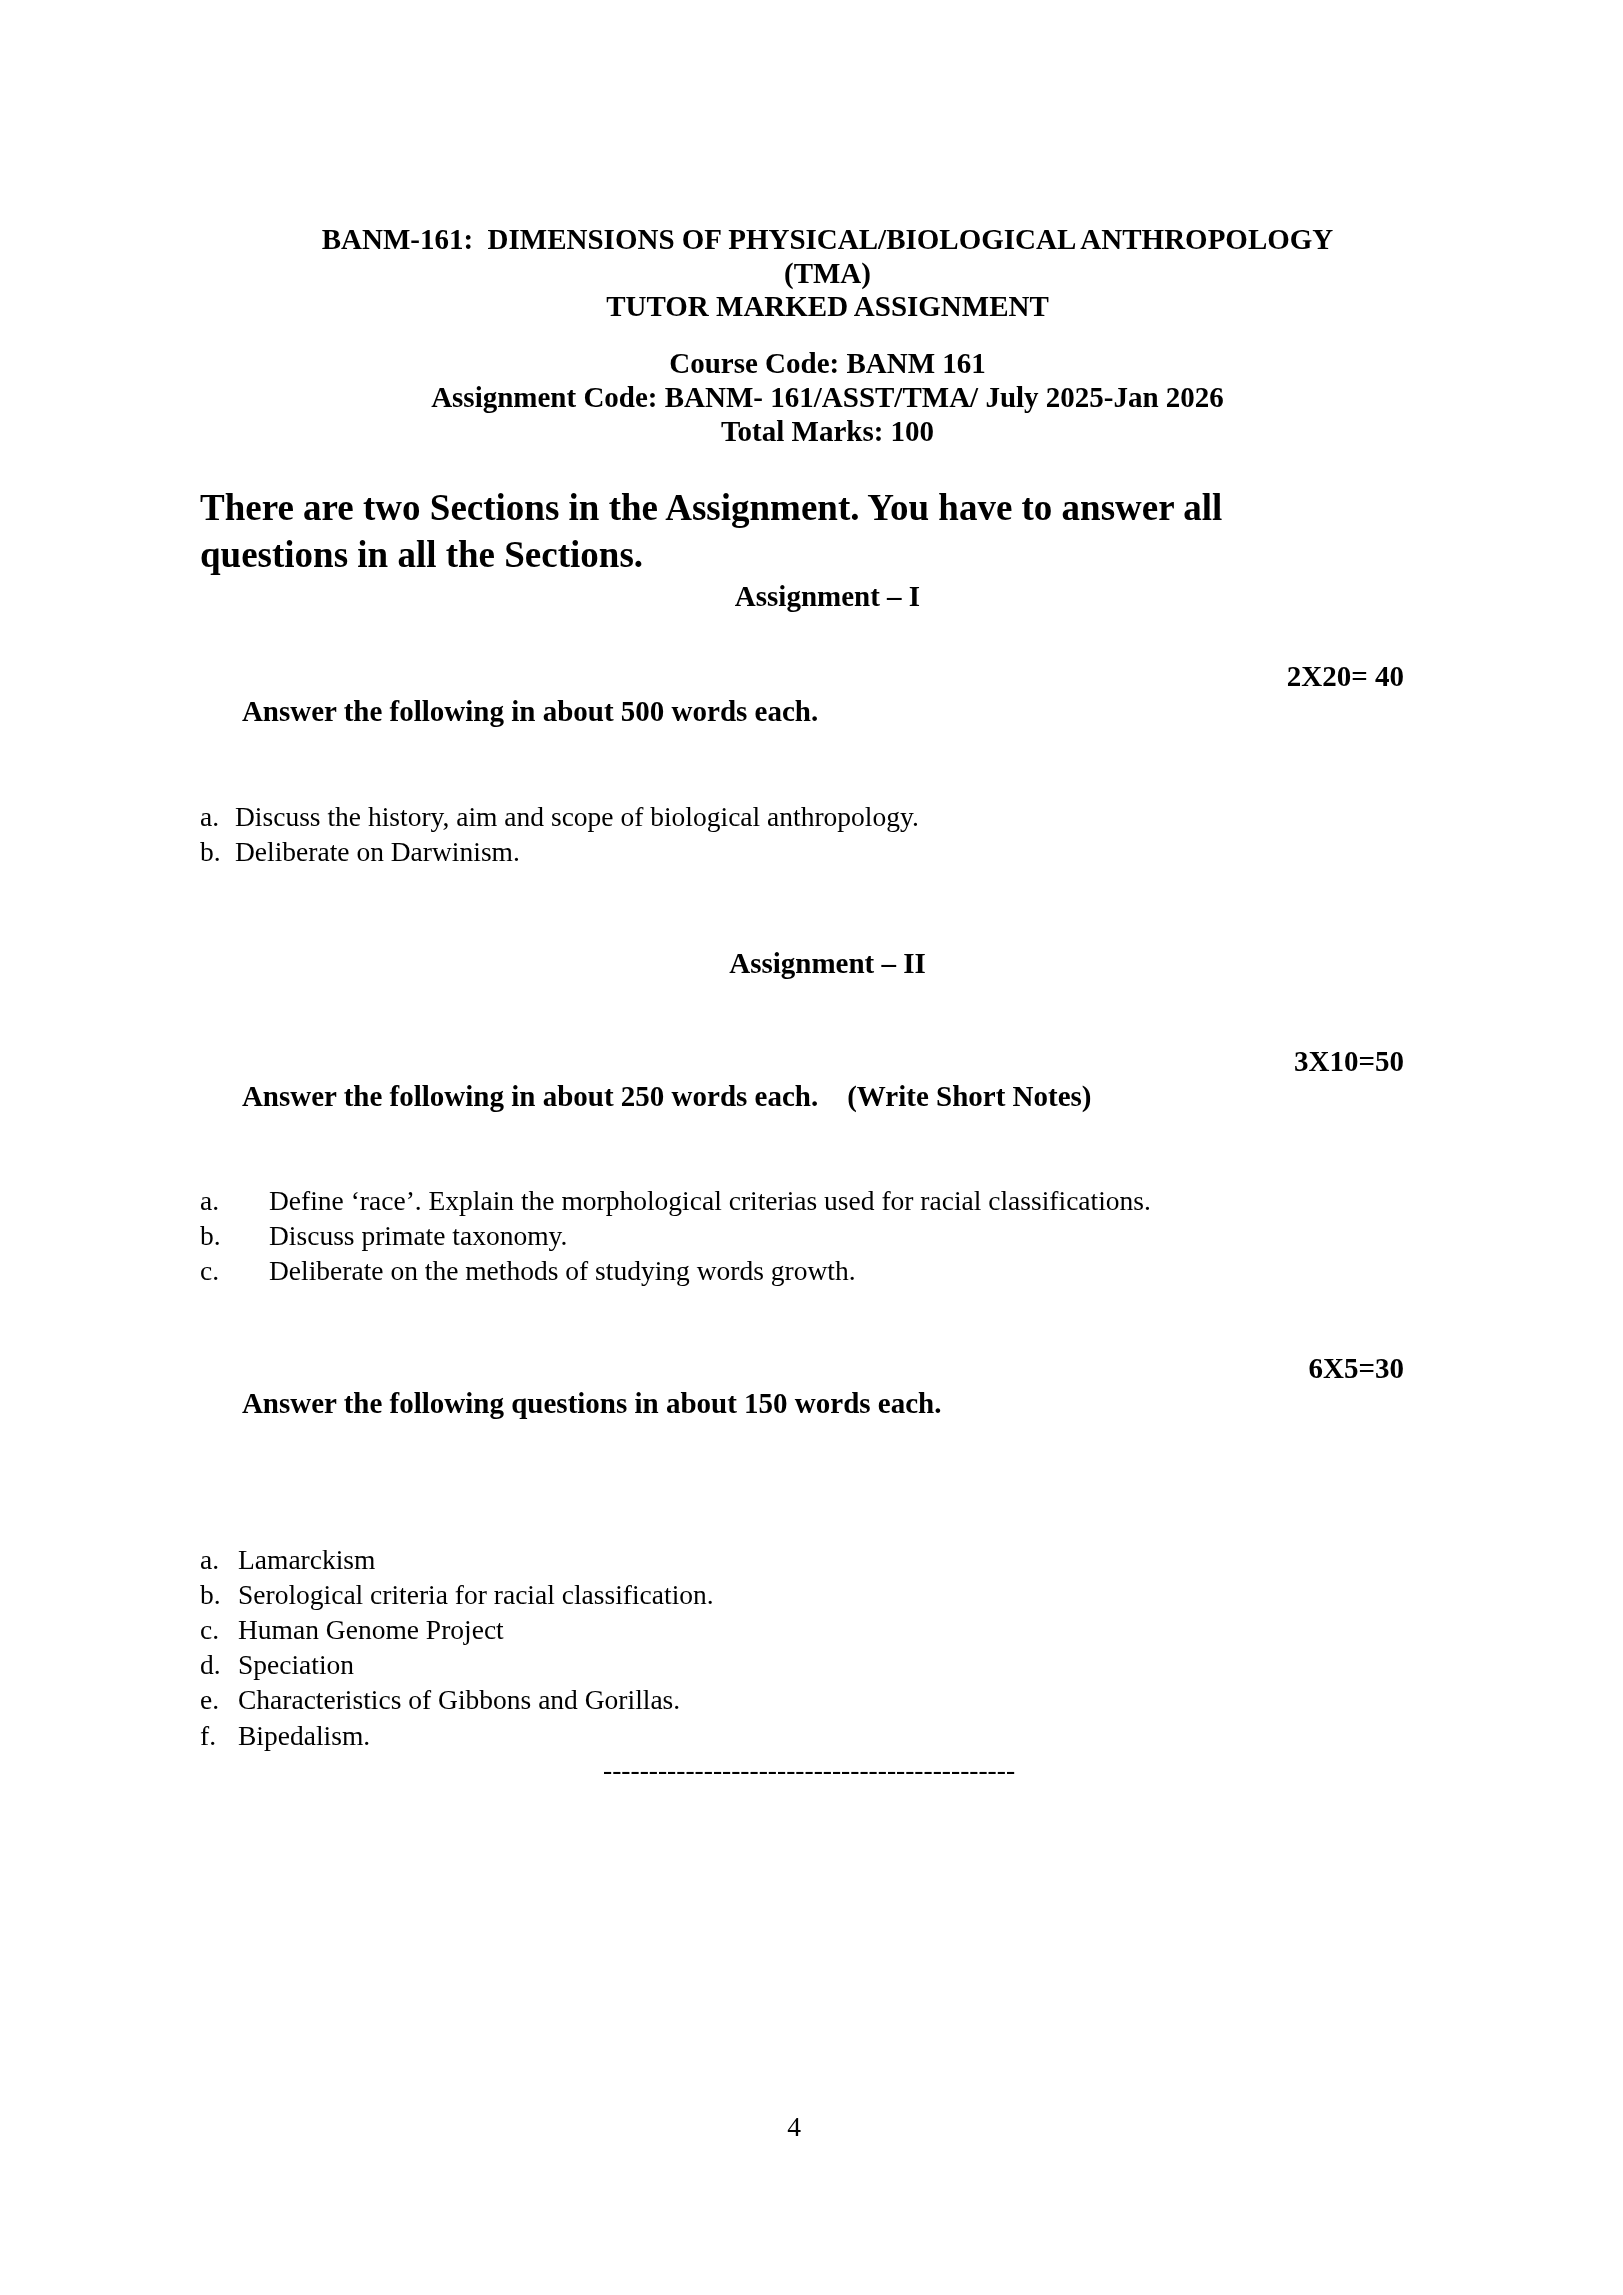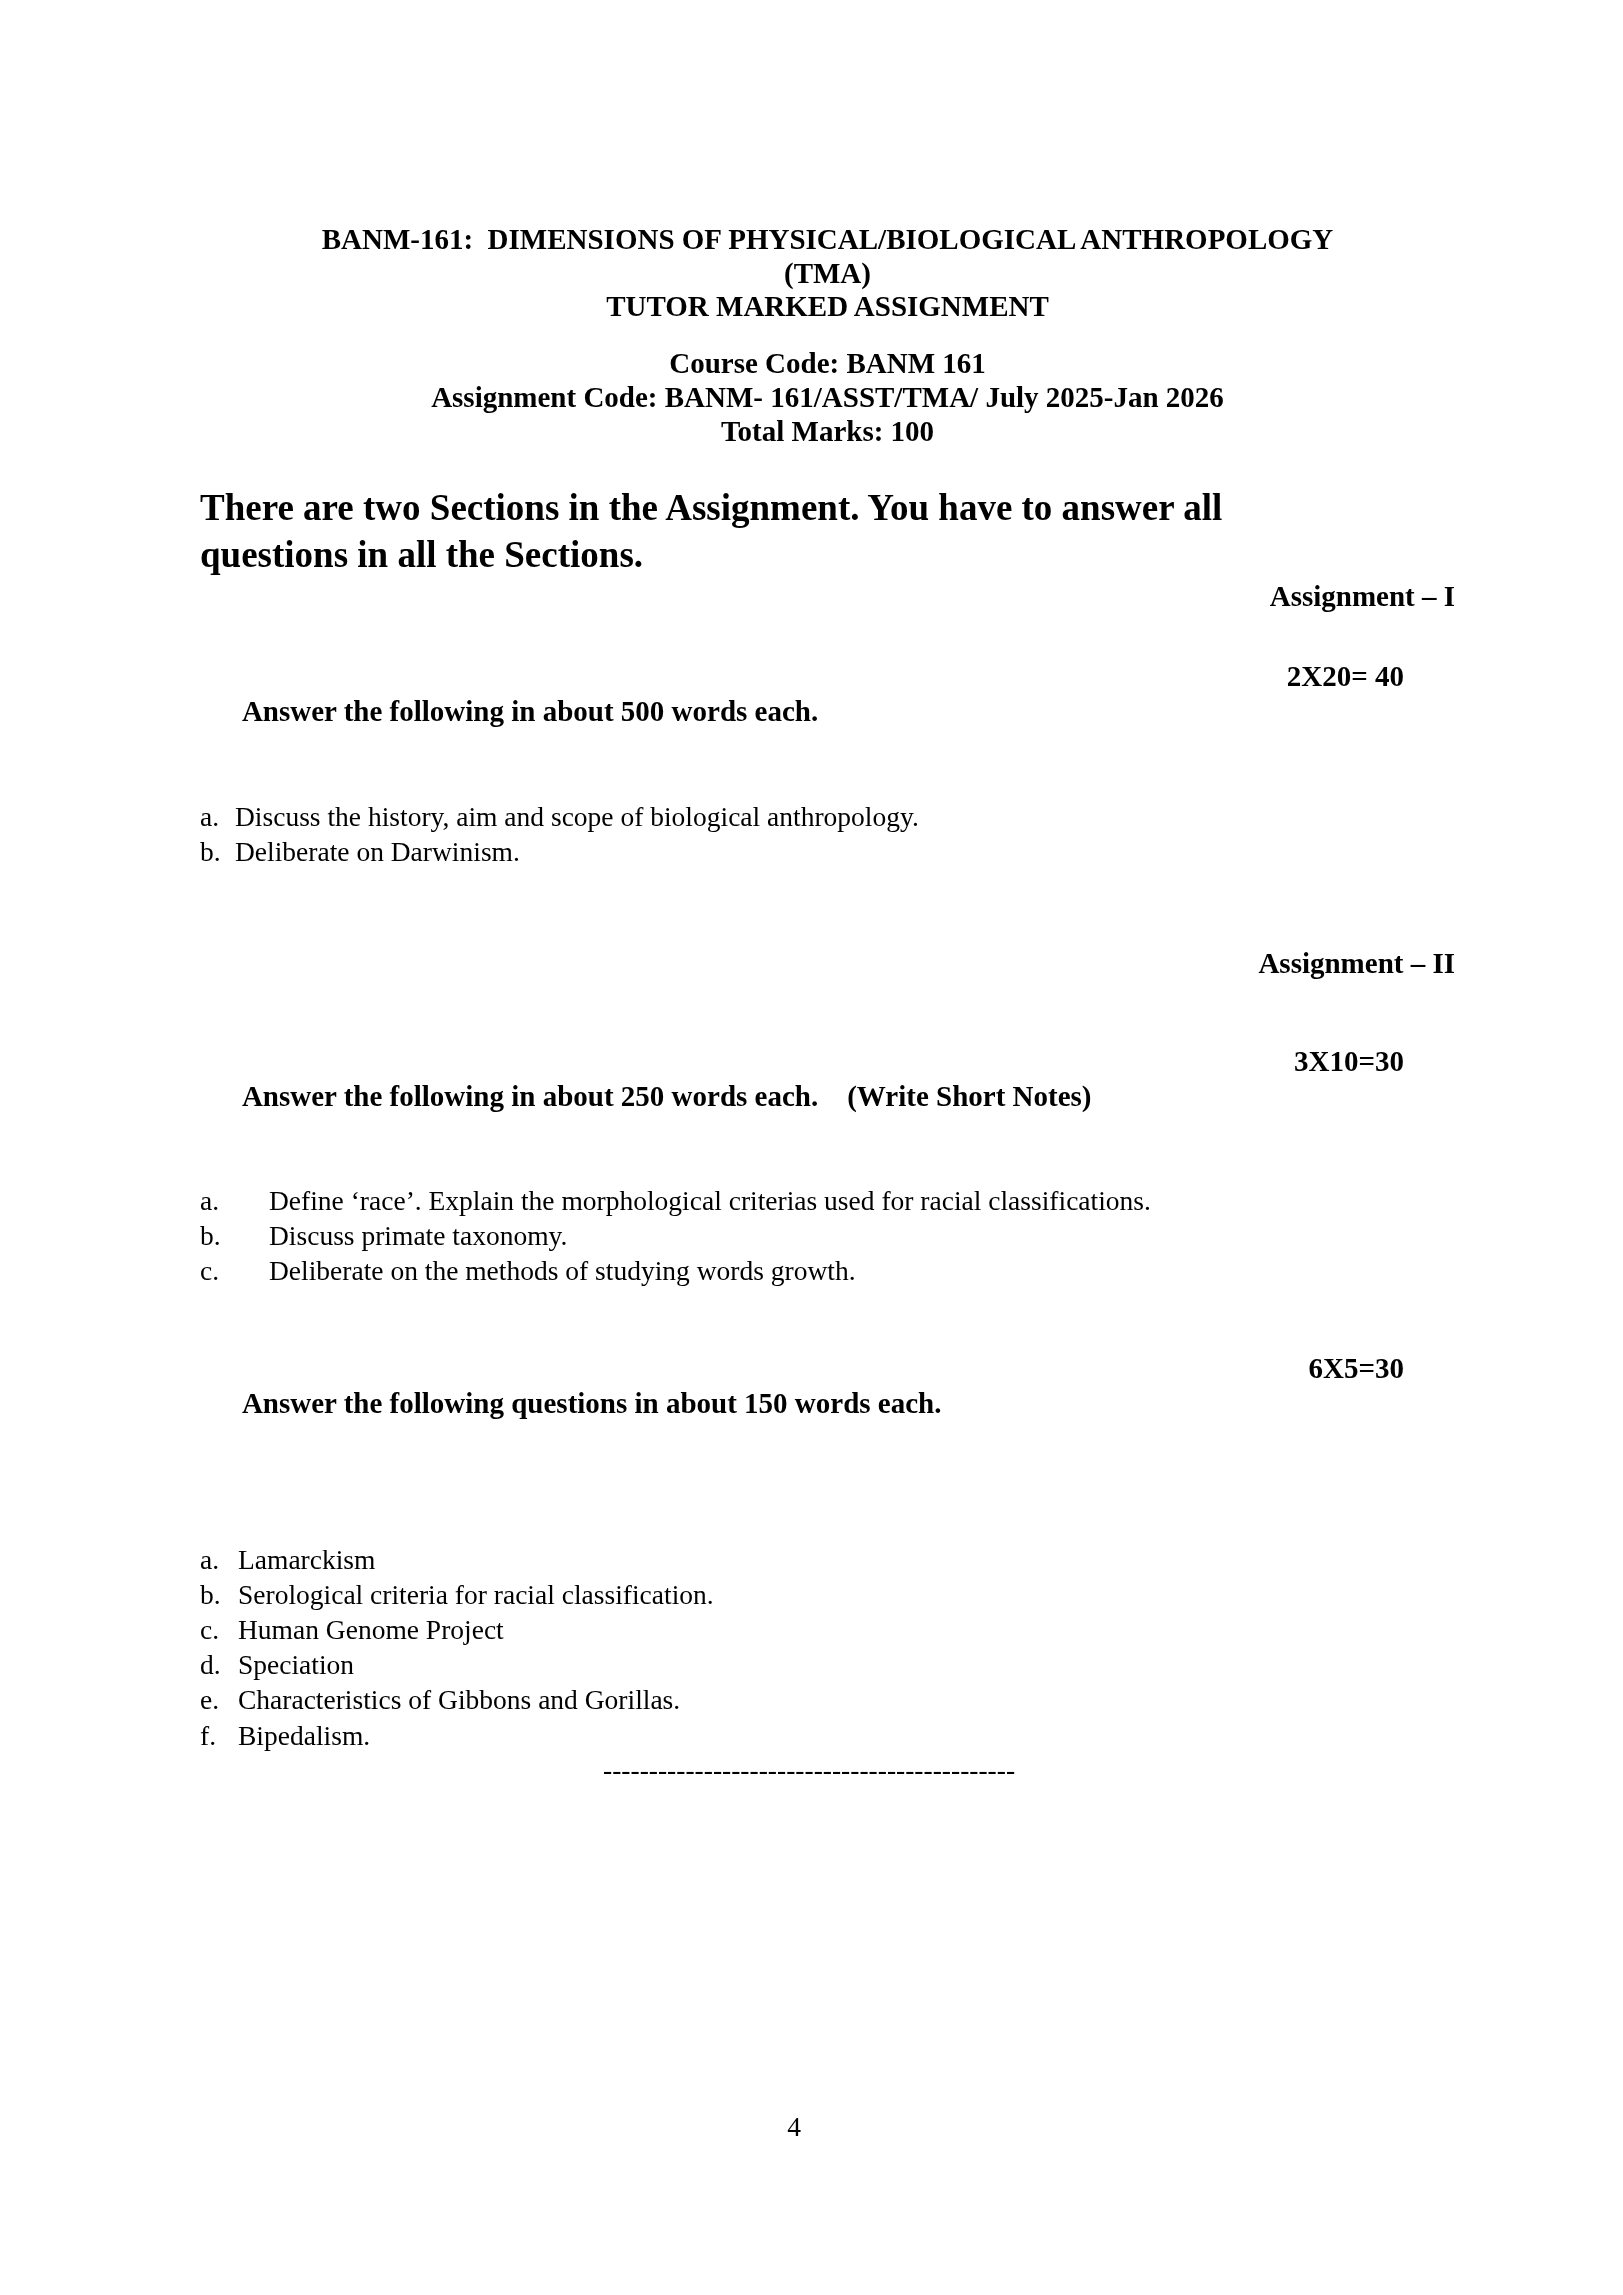--- a/index.html
+++ b/index.html
@@ -47,21 +47,21 @@
     font-size: 37px;
     font-weight: bold;
     line-height: 1.26;
     margin-top: 37px;
     width: 1028px;
   }
 
   .section-head {
     font-size: 29px;
     font-weight: bold;
-    text-align: right;
+    text-align: center;
     line-height: 1.2;
   }
 
   .qline {
     position: relative;
     font-size: 29px;
     font-weight: bold;
     line-height: 1.2;
     white-space: pre;
   }
@@ -177,21 +177,21 @@
     </ol>
 
     <div class="sp-4"></div>
 
     <div class="section-head">Assignment – II</div>
 
     <div class="sp-5"></div>
 
     <div class="qline">
       <span>Answer the following in about 250 words each.    (Write Short Notes)</span>
-      <span class="marks">3X10=30</span>
+      <span class="marks">3X10=50</span>
     </div>
 
     <ol class="alist list-ii">
       <li>
         <span class="marker">a.</span>
         <span class="itemtext">Define ‘race’. Explain the morphological criterias used for racial classifications.</span>
       </li>
       <li>
         <span class="marker">b.</span>
         <span class="itemtext">Discuss primate taxonomy.</span>

